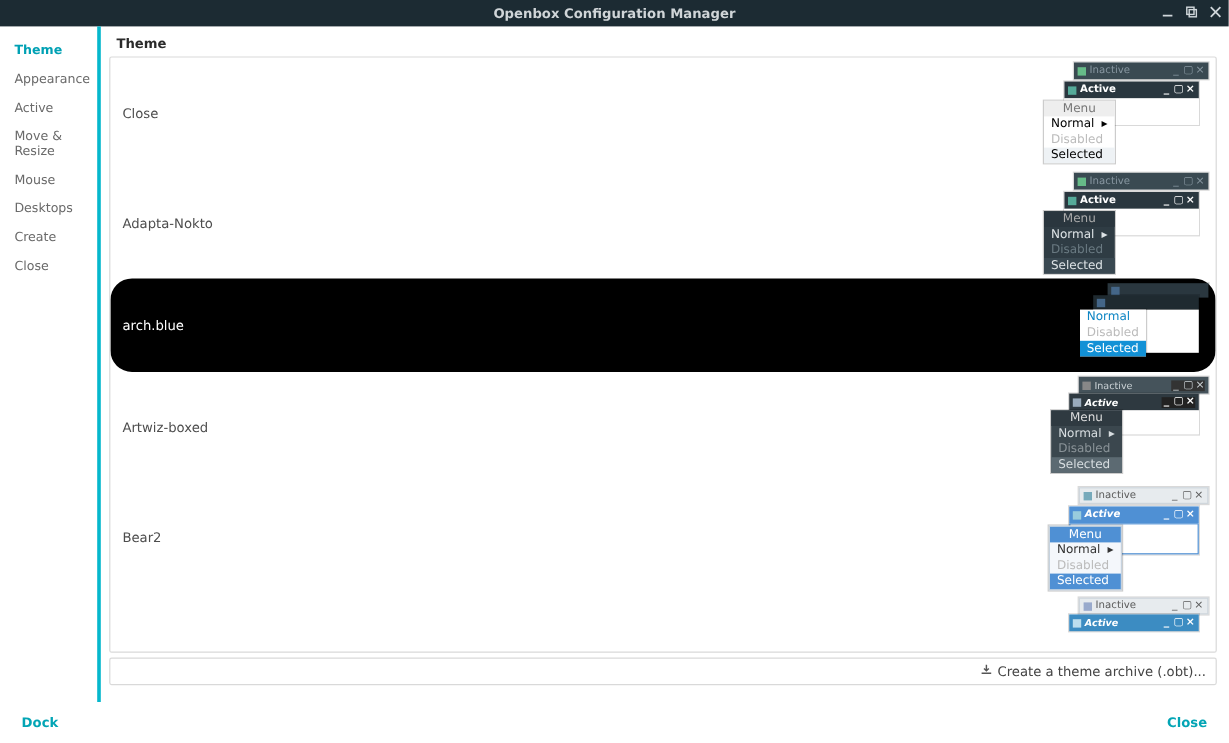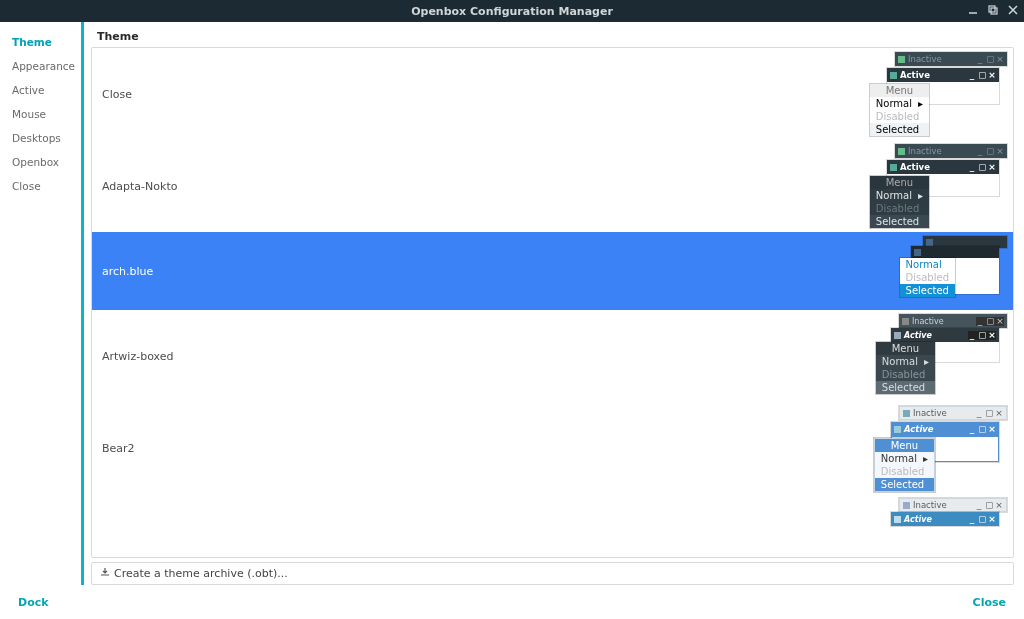--- a/index.html
+++ b/index.html
@@ -20,21 +20,21 @@
 .content { flex: 1; display: flex; flex-direction: column; min-width: 0; padding: 6px 10px 0 10px; }
 .section-header { font-size: 11px; font-weight: bold; color: #2a2a2a; padding: 2px 0 4px 6px; }
 
 .theme-list { flex: 1; border: 1px solid #d9d9d9; border-radius: 2px; background: #fff; overflow: hidden; position: relative; display: flex; }
 .theme-scroll { flex: 1; overflow-y: auto; }
 .theme-scroll::-webkit-scrollbar { width: 8px; }
 .theme-scroll::-webkit-scrollbar-thumb { background: #c5c5c5; border-radius: 4px; }
 .theme-scroll::-webkit-scrollbar-track { background: #f4f4f4; }
 
 .theme-item { position: relative; padding: 8px 10px; height: 92px; border-bottom: 0; display: flex; align-items: center; }
-.theme-item.sel { background: #3b82f6; }
+.theme-item.sel { background: #000000; border-radius: 18px; }
 .theme-name { font-size: 11px; color: #4d4d4d; }
 .theme-item.sel .theme-name { color: #ffffff; }
 
 .preview-stack { position: absolute; right: 6px; top: 4px; width: 120px; }
 
 
 .pv-win { position: absolute; box-shadow: 0 0 0 1px rgba(0,0,0,.15); }
 .pv-tbar { height: 14px; display:flex; align-items:center; font-size: 8.5px; padding: 0 3px; gap:3px;}
 .pv-tbar .sq { width:7px;height:7px;background:#9ac; }
 .pv-tbar .ttl { flex:1; }
@@ -72,23 +72,24 @@
         </svg></span>
   </div>
 </div>
 
 <div class="wrap">
   <div class="accent-strip"></div>
   <div class="sidebar">
     <div class="sidebar-item active"><span>Theme</span></div>
     <div class="sidebar-item"><span>Appearance</span></div>
     <div class="sidebar-item"><span>Active</span></div>
+    <div class="sidebar-item"><span>Move &amp; Resize</span></div>
     <div class="sidebar-item"><span>Mouse</span></div>
     <div class="sidebar-item"><span>Desktops</span></div>
-    <div class="sidebar-item"><span>Openbox</span></div>
+    <div class="sidebar-item"><span>Create</span></div>
     <div class="sidebar-item"><span>Close</span></div>
   </div>
 
   <div class="content">
     <div class="section-header">Theme</div>
 
     <div class="theme-list">
       <div class="theme-scroll">
 
         <div class="theme-item">
@@ -310,21 +311,21 @@
                     <span>×</span>
                   </span>
                 </div>
             </div>
           </div>
         </div>
 
       </div>
     </div>
 
-    <div class="action-btn" style="margin-bottom:0;">
+    <div class="action-btn" style="margin-bottom:14px;justify-content:flex-end;">
       <span><svg viewBox="0 0 10 10">
             <path d="M5 1 v5 M3 4 l2 2 l2 -2 M1 8 h8" stroke="#555" stroke-width="1.2" fill="none"></path>
           </svg></span>
       <span>Create a theme archive (.obt)...</span>
     </div>
   </div>
 </div>
 
 <div class="footer">
   <a>Dock</a>

